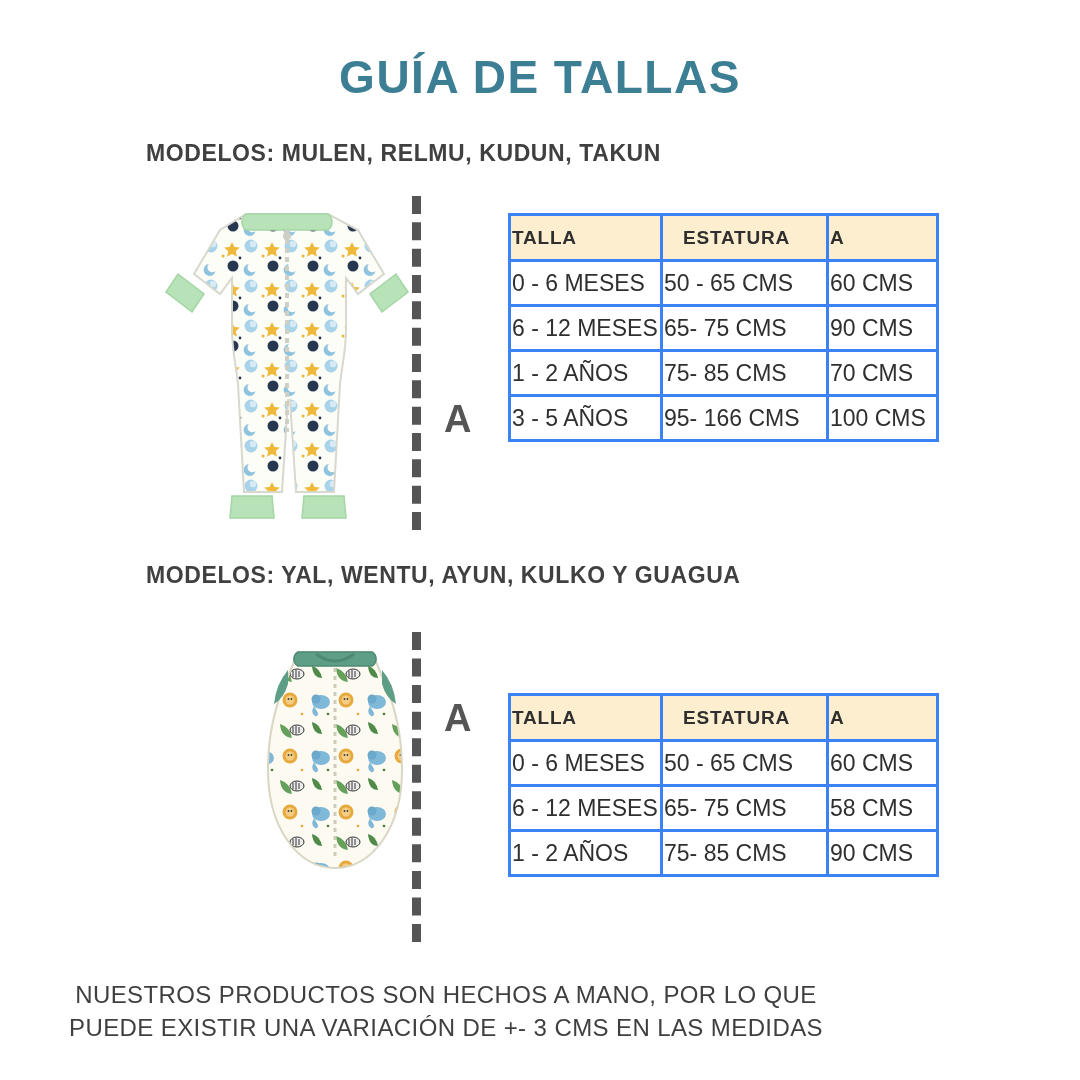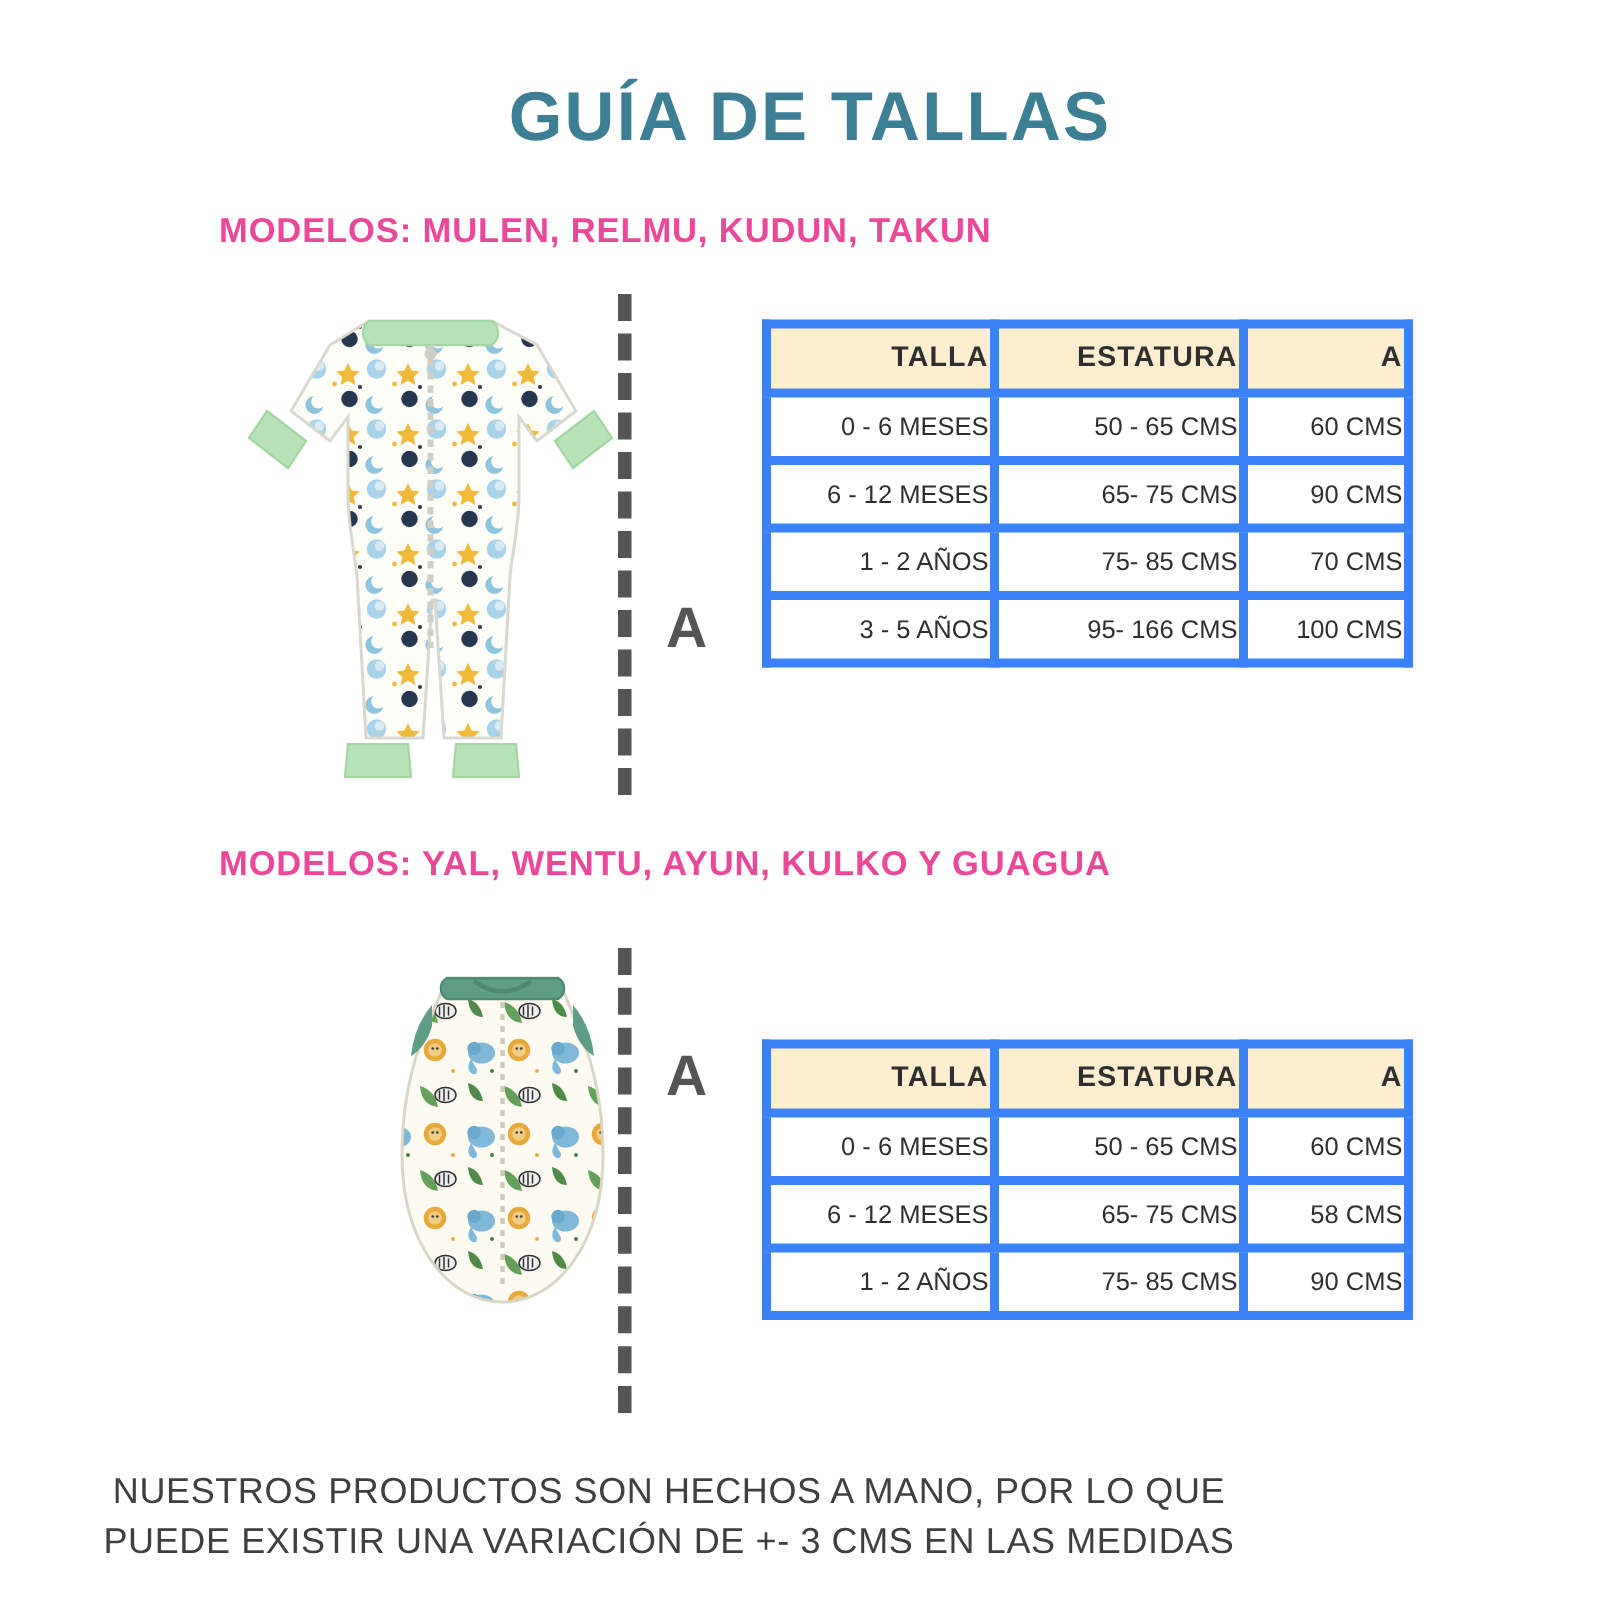--- a/index.html
+++ b/index.html
@@ -32,52 +32,52 @@
     color: #3c7f95;
   }
 
   
   .section-head {
     position: absolute;
     left: 146px;
     font-size: 23px;
     font-weight: bold;
     letter-spacing: 0.6px;
-    color: #ec4899;
+    color: #404040;
     white-space: nowrap;
   }
   #head1 { top: 140px; }
   #head2 { top: 562px; }
 
   
   .tbl {
     position: absolute;
     border-collapse: collapse;
     font-size: 19px;
     color: #2f2f2f;
   }
   #tbl1 { left: 508px; top: 213px; }
   #tbl2 { left: 508px; top: 693px; }
   .tbl th, .tbl td {
-    border: 6px solid #3b82f6;
-    text-align: right;
+    border: 3px solid #3b82f6;
+    text-align: left;
     white-space: nowrap;
     font-weight: bold;
   }
   .tbl th {
     background: #fdeecf;
     height: 46px;
     letter-spacing: 0.8px;
     font-size: 19px;
   }
   .tbl td {
     background: #ffffff;
     height: 45px;
     font-weight: normal;
-    font-size: 17px;
+    font-size: 23px;
   }
   .col-talla { width: 152px; }
   .col-estatura { width: 166px; padding-left: 20px; }
   .col-a { width: 110px; }
 
   
   .dashline {
     position: absolute;
     width: 0;
     border-left: 9px dashed #555;

